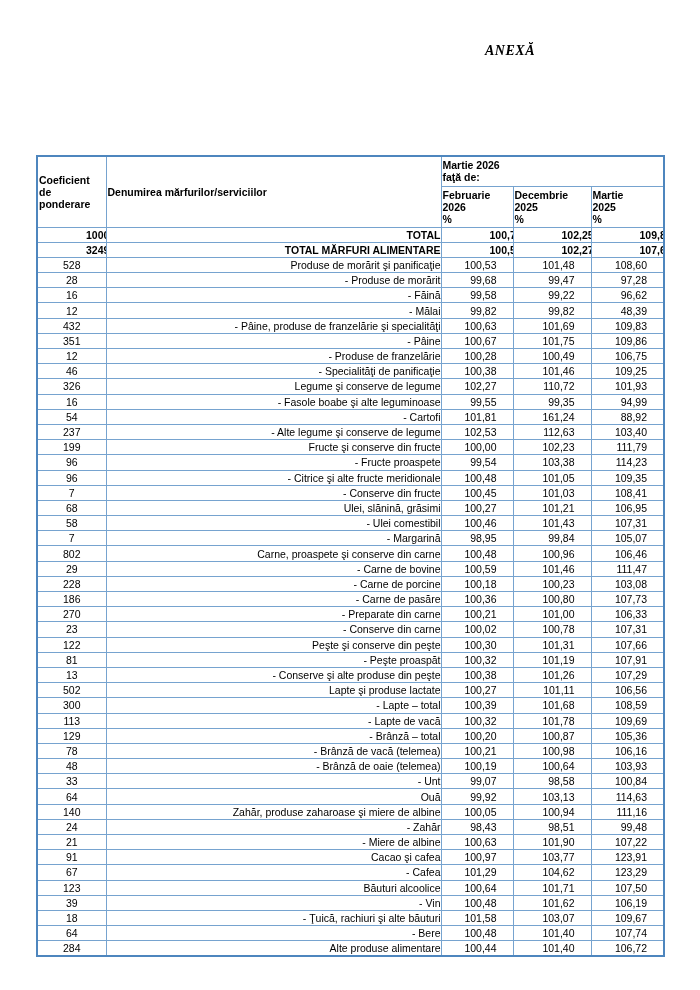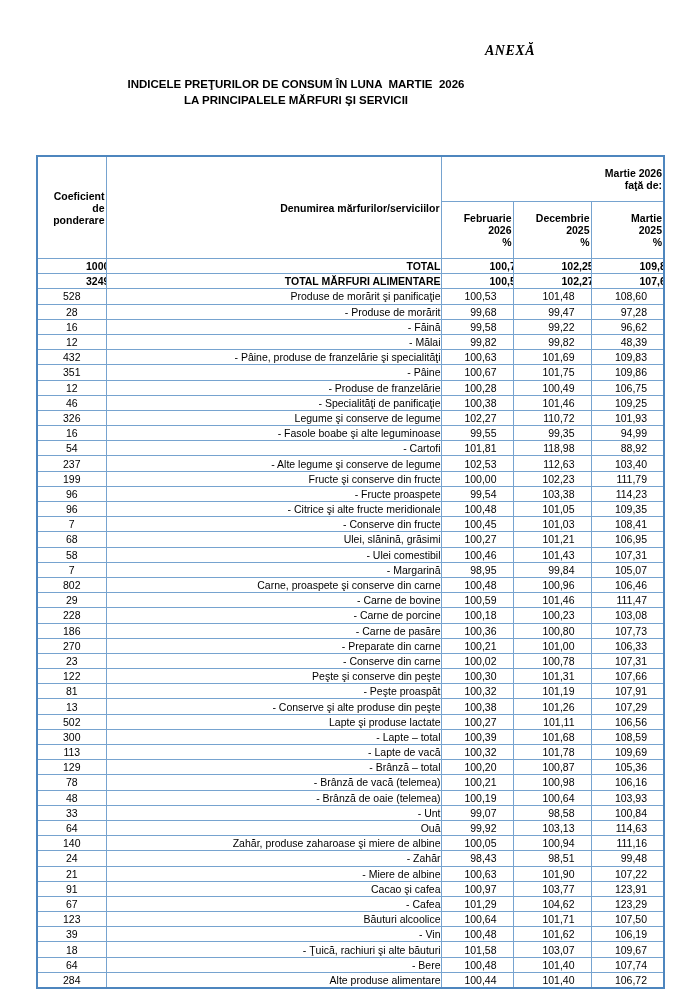--- a/index.html
+++ b/index.html
@@ -31,40 +31,38 @@
     border-collapse: collapse; table-layout: fixed;
     border: 2px solid #4e86be;
   }
   table.ipc th, table.ipc td {
     border: 1px solid #76a3cf;
     font-size: 10.5px;
     vertical-align: middle;
     overflow: hidden;
   }
   table.ipc th {
-    font-weight: bold; text-align: right;
+    font-weight: bold; text-align: left;
     white-space: pre-line; line-height: 12px;
-    padding: 10px 1px;
+    padding: 2px 1px;
   }
   th.ref-head { height: 30px; }
   tbody td { height: 15.2px; line-height: 11px; padding-top: 1px; }
   td.coef { text-align: center; }
   td.label { text-align: right; padding-left: 5px; white-space: pre; }
   td.num { text-align: right; padding-right: 16px; }
   tr.bold td { font-weight: bold; padding-left: 48px; }
 </style>
 </head>
 <body>
 
 <div class="page">
 
   <div class="annex">ANEXĂ</div>
 
-  <div class="title-block"><span>INDICELE PREŢURILOR DE CONSUM ÎN LUNA  MARTIE  2026</span>
-<span>LA PRINCIPALELE MĂRFURI ŞI SERVICII</span></div>
 
   <table class="ipc">
     <colgroup>
       <col style="width:69px">
       <col style="width:335px">
       <col style="width:72px">
       <col style="width:78px">
       <col style="width:73px">
     </colgroup>
     <thead>
@@ -171,21 +169,21 @@
         <td class="coef">16</td>
         <td class="label">- Fasole boabe şi alte leguminoase</td>
         <td class="num">99,55</td>
         <td class="num">99,35</td>
         <td class="num">94,99</td>
       </tr>
         <tr>
         <td class="coef">54</td>
         <td class="label">- Cartofi</td>
         <td class="num">101,81</td>
-        <td class="num">118,98</td>
+        <td class="num">161,24</td>
         <td class="num">88,92</td>
       </tr>
         <tr>
         <td class="coef">237</td>
         <td class="label">- Alte legume şi conserve de legume</td>
         <td class="num">102,53</td>
         <td class="num">112,63</td>
         <td class="num">103,40</td>
       </tr>
         <tr>

